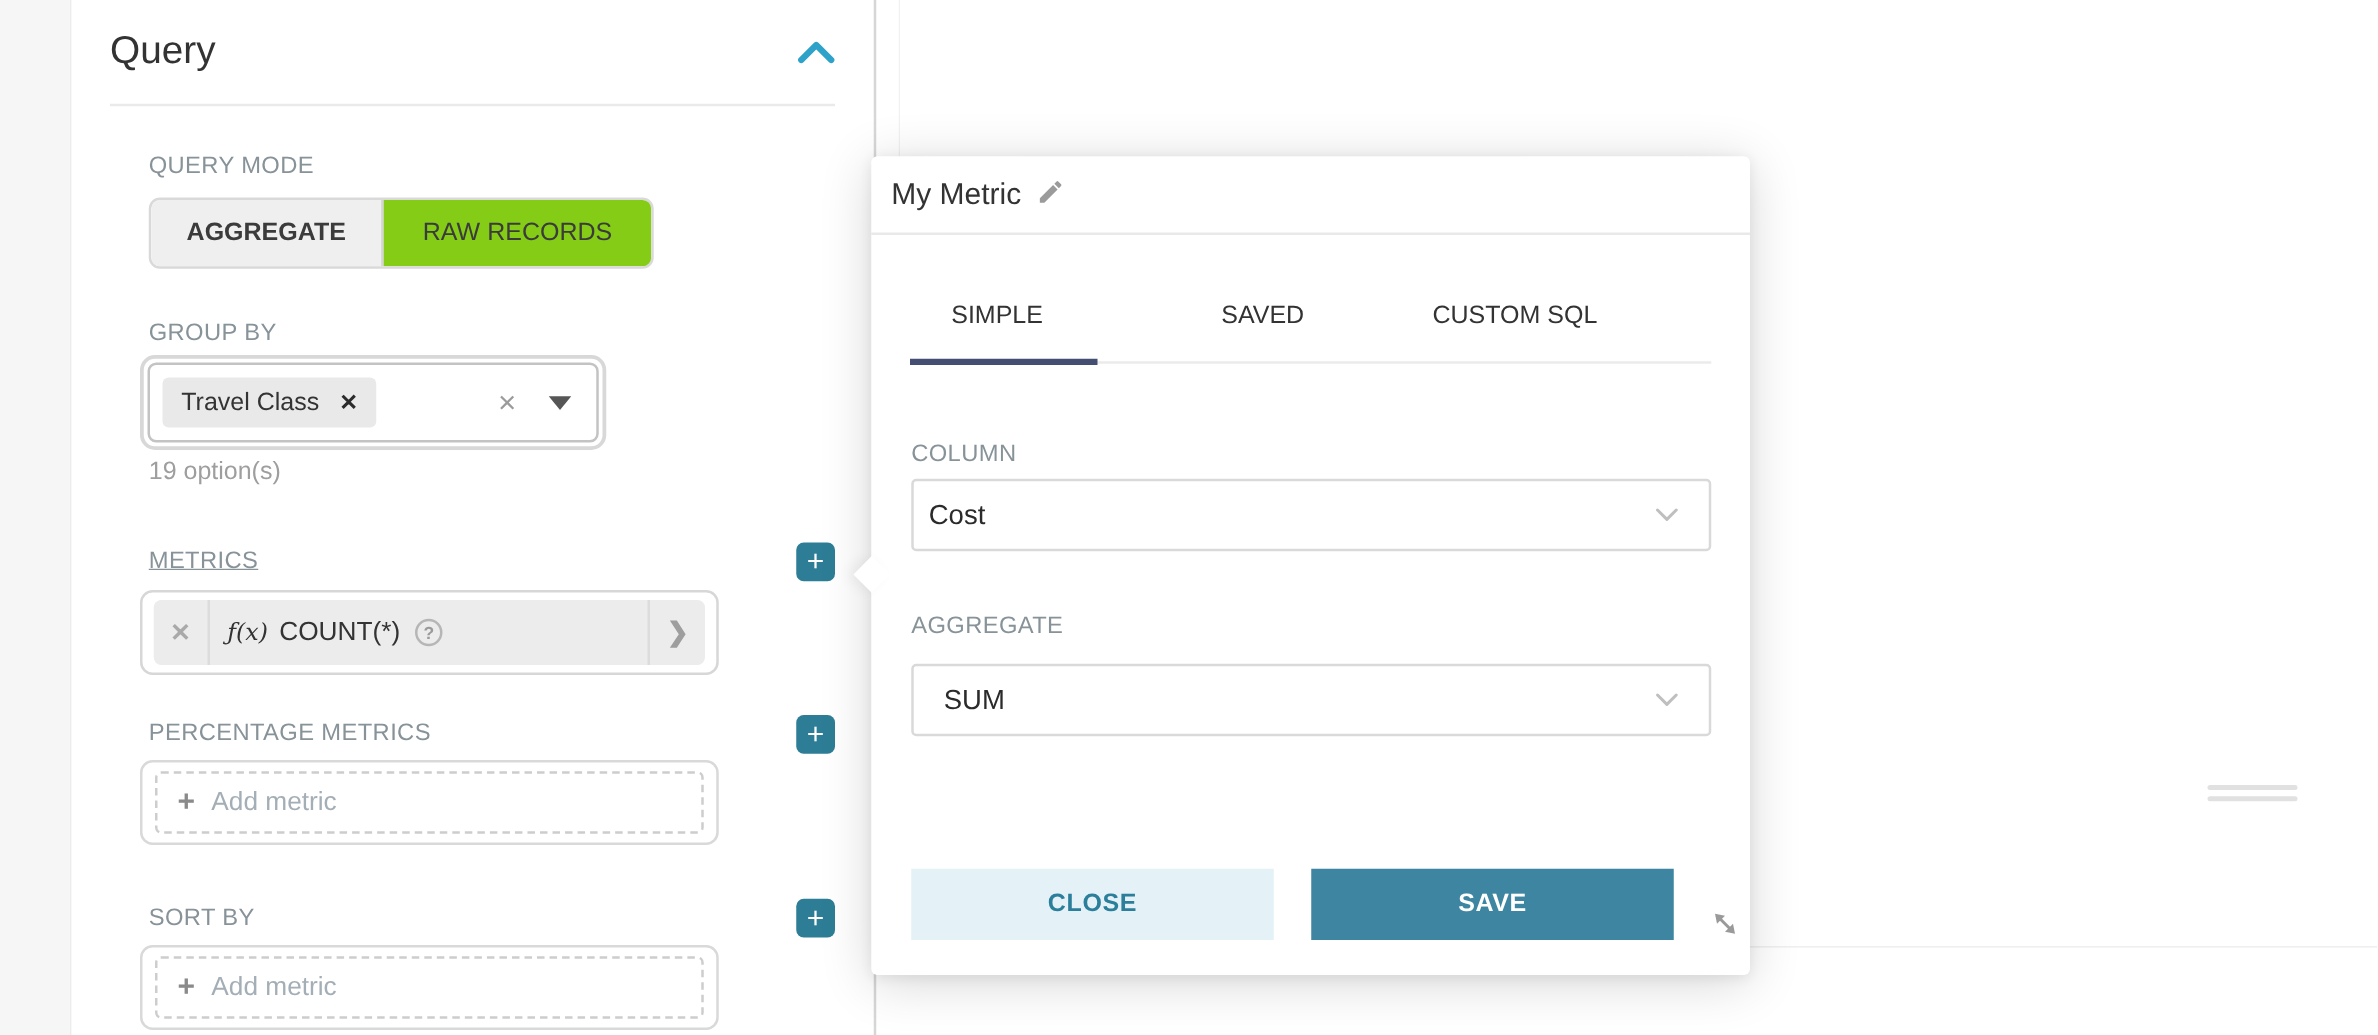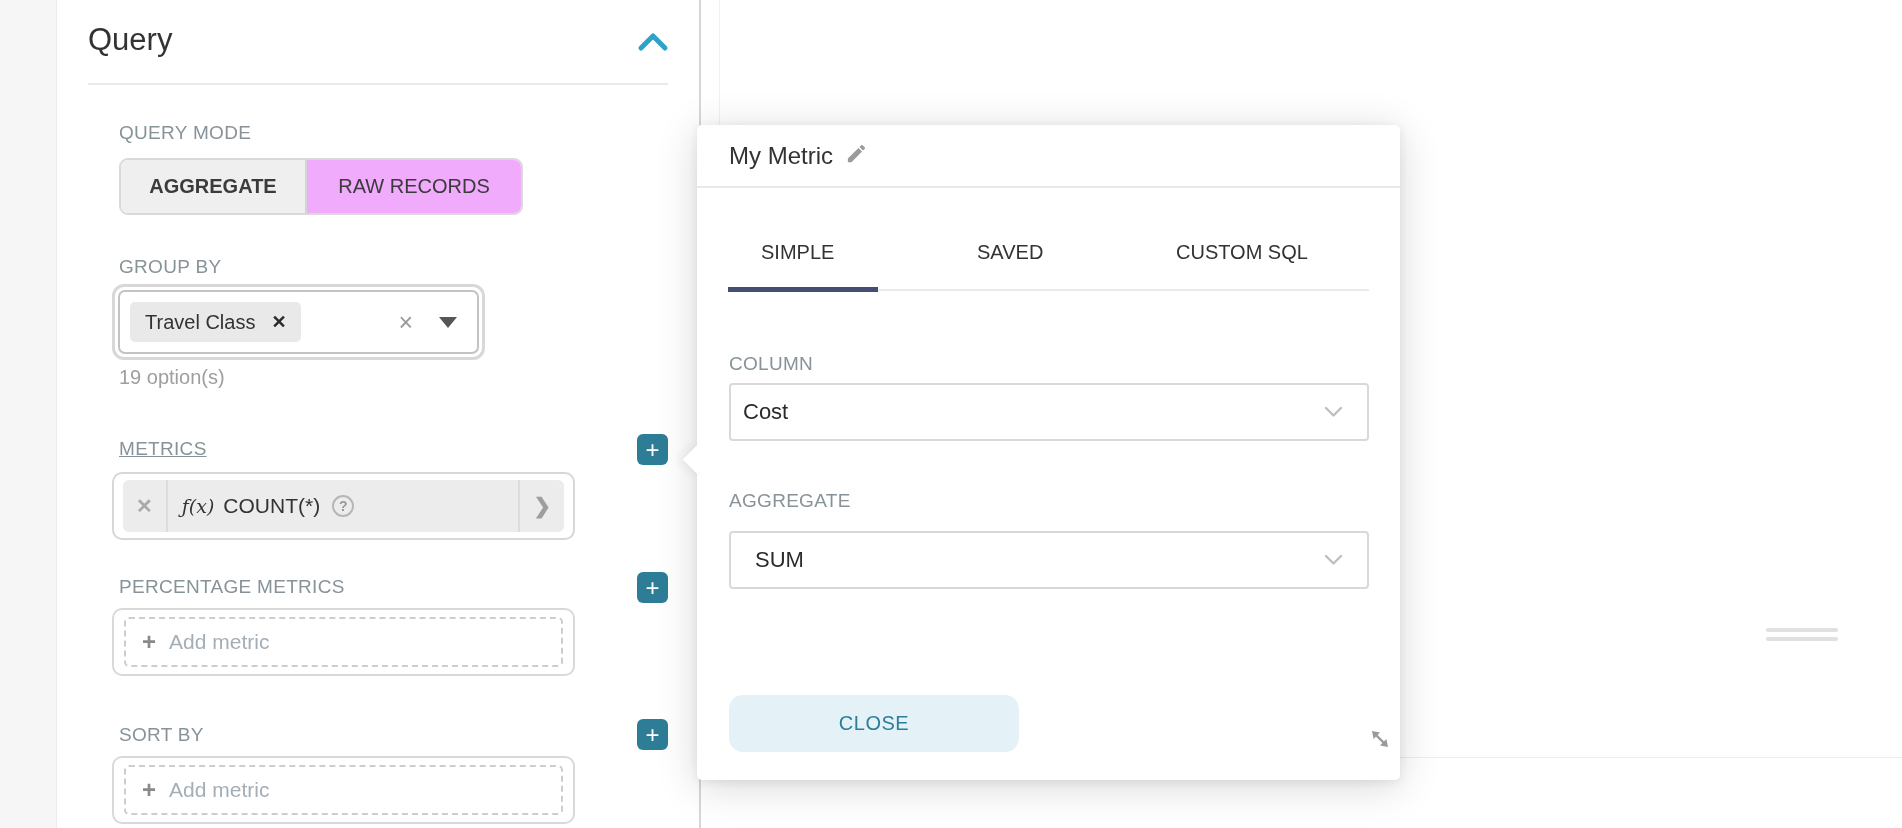--- a/index.html
+++ b/index.html
@@ -22,21 +22,21 @@
   .collapse-btn { position: absolute; left: 636px; top: 30px; width: 34px; height: 26px; cursor: pointer; }
   .title-rule { position: absolute; left: 88px; top: 83px; width: 580px; height: 2px; background: #eaeaea; }
 
   .ctrl-label { position: absolute; font-size: 19px; color: #879399; letter-spacing: 0.3px; white-space: nowrap; }
 
   .segmented { position: absolute; left: 119px; top: 158px; width: 404px; height: 57px;
     border: 2px solid #d9d9d9; border-radius: 9px; display: flex; overflow: hidden; background: #fff; }
   .segmented .seg { display: flex; align-items: center; justify-content: center;
     font-size: 20px; cursor: pointer; color: #3b3b3b; }
   .seg-active { width: 186px; background: #efefef; border-right: 2px solid #d4d4d4; font-weight: 700; color: #333; }
-  .seg-plain { flex: 1; background: #f0abfc; }
+  .seg-plain { flex: 1; background: #84cc16; }
 
   .gb-ring { position: absolute; left: 112px; top: 284px; width: 373px; height: 76px;
     border: 3px solid #d8d8d8; border-radius: 12px; background: #fff; padding: 3px; }
   .gb-select { width: 100%; height: 100%; border: 2px solid #c3c3c3; border-radius: 7px;
     display: flex; align-items: center; padding: 0 20px 0 10px; background: #fff; cursor: text; }
   .tag { display: inline-flex; align-items: center; height: 40px; background: #e9e9e9;
     border-radius: 5px; padding: 0 15px; font-size: 20px; color: #333; }
   .tag .tag-x { margin-left: 16px; font-size: 18px; font-weight: 700; color: #2b2b2b; cursor: pointer; }
   .gb-right { margin-left: auto; display: flex; align-items: center; gap: 26px; }
   .clear-x { font-size: 25px; color: #9b9b9b; line-height: 1; cursor: pointer; }
@@ -70,39 +70,39 @@
   .dash-plus { font-size: 24px; font-weight: 700; color: #8a8a8a; margin-right: 13px; line-height: 1; }
   .dash-text { font-size: 21px; color: #a4aeb6; }
 
   
   .popover { position: absolute; left: 697px; top: 125px; width: 703px; height: 655px;
     background: #fff; border-radius: 5px; z-index: 5;
     box-shadow: 0 6px 42px rgba(0,0,0,0.16), 0 2px 10px rgba(0,0,0,0.07); }
   .popover-arrow { position: absolute; left: -10px; top: 324px; width: 21px; height: 21px;
     background: #fff; transform: rotate(45deg); box-shadow: -4px 4px 10px rgba(0,0,0,0.06); }
   .pop-header { position: absolute; left: 0; top: 0; width: 100%; height: 63px;
-    border-bottom: 2px solid #e9e9e9; display: flex; align-items: center; padding-left: 32px; }
+    border-bottom: 2px solid #e9e9e9; display: flex; align-items: center; padding-left: 16px; }
   .pop-title { font-size: 24px; color: #333; }
   .edit-pencil { margin-left: 12px; cursor: pointer; display: inline-flex; }
 
   .tab { position: absolute; top: 116px; font-size: 20px; color: #333; cursor: pointer; white-space: nowrap; }
   .tab-simple { left: 64px; }
   .tab-saved { left: 280px; }
-  .tab-sql { left: 479px; }
+  .tab-sql { left: 449px; }
   .tab-track { position: absolute; left: 31px; top: 164px; width: 641px; height: 2px; background: #ebebeb; }
   .tab-ink { position: absolute; left: 31px; top: 162px; width: 150px; height: 5px; background: #444e73; }
 
   .pop-label { position: absolute; left: 32px; font-size: 19px; color: #879399; letter-spacing: 0.3px; }
   .pop-select { position: absolute; left: 32px; width: 640px; height: 58px; border: 2px solid #d9d9d9;
     border-radius: 4px; display: flex; align-items: center; padding: 0 24px; font-size: 22px;
     color: #2b2b2b; cursor: pointer; background: #fff; }
   .pop-select .sel-chev { margin-left: auto; display: inline-flex; }
 
-  .pop-btn { position: absolute; top: 570px; width: 290px; height: 57px; border: none; border-radius: 14px;
-    font-size: 20px; font-weight: 400; letter-spacing: 0.5px; cursor: pointer; font-family: inherit; }
+  .pop-btn { position: absolute; top: 570px; width: 290px; height: 57px; border: none; border-radius: 0;
+    font-size: 20px; font-weight: 700; letter-spacing: 0.5px; cursor: pointer; font-family: inherit; }
   .btn-close { left: 32px; background: #e4f2f7; color: #2c7f9b; }
   .btn-save { left: 352px; background: #3d85a0; color: #fff; }
   .resize-handle { position: absolute; left: 668px; top: 601px; width: 30px; height: 30px;
     cursor: nwse-resize; display: flex; align-items: center; justify-content: center; }
 </style>
 </head>
 <body>
 
 <div id="app">
 
@@ -221,20 +221,21 @@
     <div class="pop-select" style="top:406px;">
       <span>SUM</span>
       <span class="sel-chev">
         <svg width="19" height="12" viewBox="0 0 19 12">
           <polyline points="2,2 9.5,9.5 17,2" fill="none" stroke="#bfbfbf" stroke-width="2.4" stroke-linecap="round" stroke-linejoin="round"></polyline>
         </svg>
       </span>
     </div>
 
     <button class="pop-btn btn-close">CLOSE</button>
+    <button class="pop-btn btn-save">SAVE</button>
 
     <div class="resize-handle">
       <span>
         <svg width="26" height="26" viewBox="0 0 26 26">
           <line x1="8" y1="8" x2="18" y2="18" stroke="#9a9a9a" stroke-width="2.4"></line>
           <path fill="#9a9a9a" d="M5 5 L13 6.6 L6.6 13 Z"></path>
           <path fill="#9a9a9a" d="M21 21 L13 19.4 L19.4 13 Z"></path>
         </svg>
       </span>
     </div>

